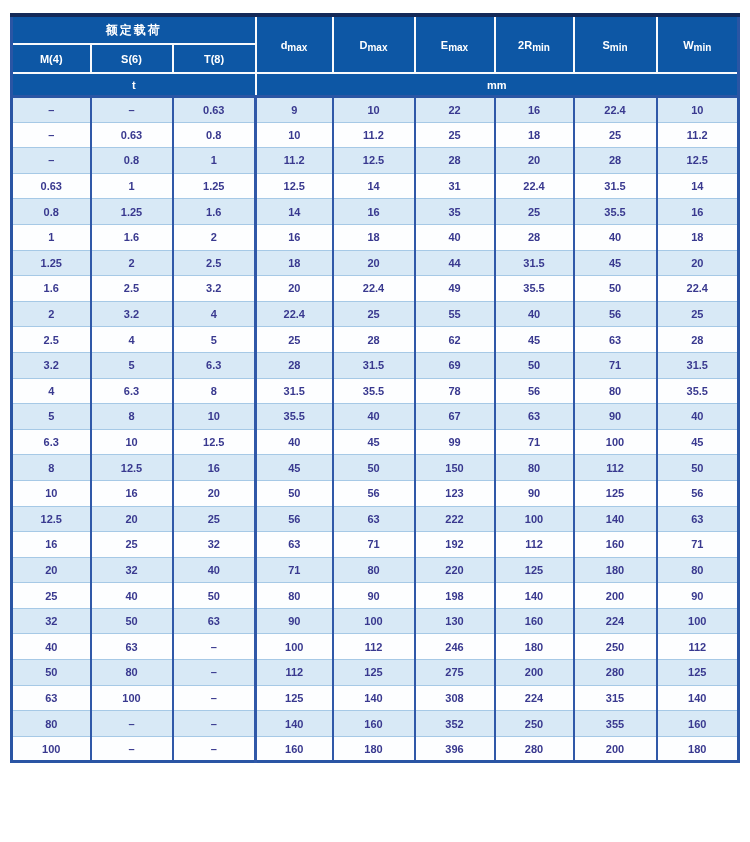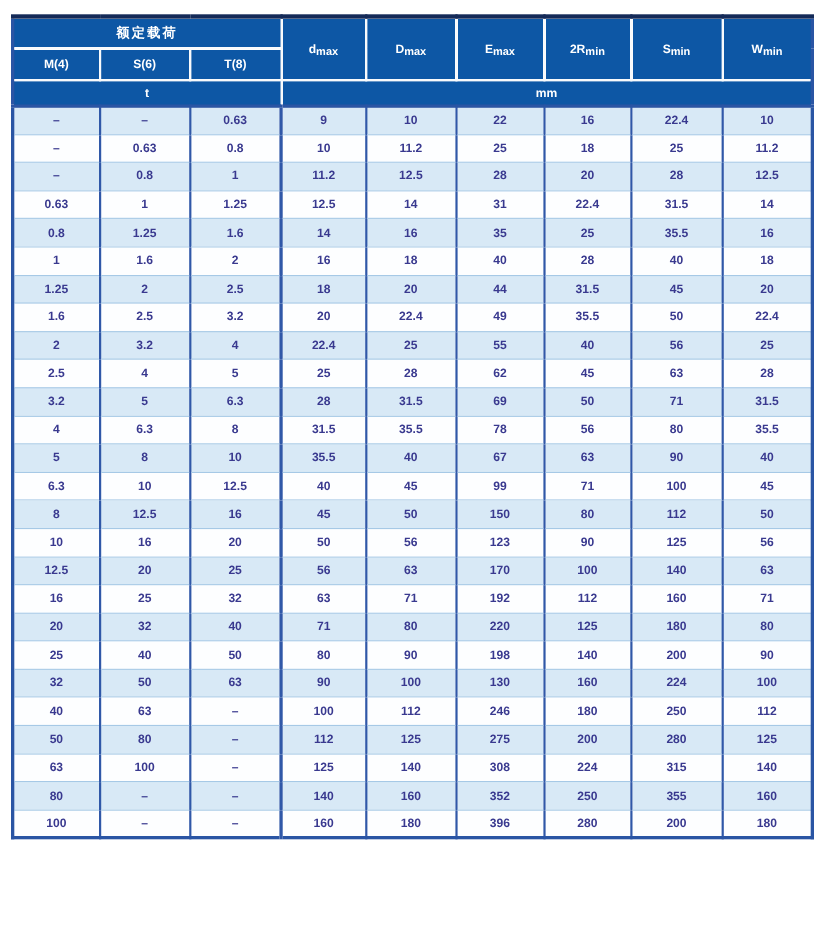--- a/index.html
+++ b/index.html
@@ -258,21 +258,21 @@
           <td>90</td>
           <td>125</td>
           <td>56</td>
         </tr>
         <tr>
           <td>12.5</td>
           <td>20</td>
           <td class="sep">25</td>
           <td>56</td>
           <td>63</td>
-          <td>170</td>
+          <td>222</td>
           <td>100</td>
           <td>140</td>
           <td>63</td>
         </tr>
         <tr>
           <td>16</td>
           <td>25</td>
           <td class="sep">32</td>
           <td>63</td>
           <td>71</td>

